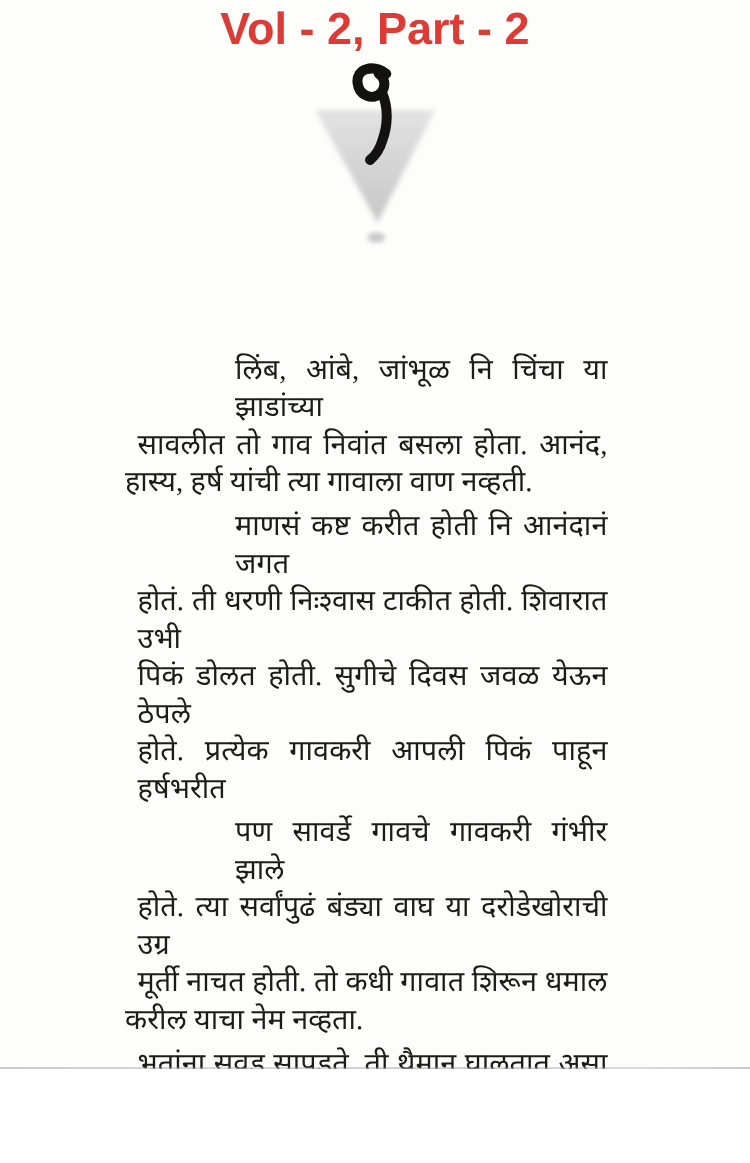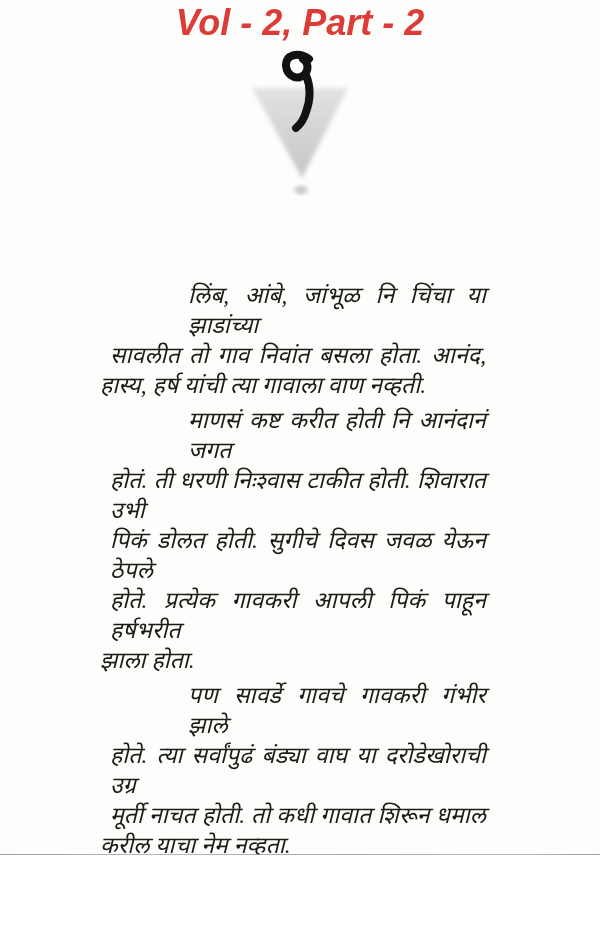--- a/index.html
+++ b/index.html
@@ -12,21 +12,20 @@
   body{
     width:600px;height:930px;
     background:#ffffff;
     font-family:"Liberation Serif","DejaVu Serif",serif;
   }
   .page{
     position:relative;width:600px;height:855px;
     background:var(--paper);
     color:var(--ink);
     overflow:hidden;
-    font-style:italic;
   }
   .title{
     position:absolute;top:3px;left:0;right:0;
     margin:0;text-align:center;
     font-family:"Liberation Sans","DejaVu Sans",sans-serif;
     font-weight:700;font-size:36px;line-height:1.1;
     color:var(--red);
   }
   .ornament{
     position:absolute;top:50px;left:50%;
@@ -84,21 +83,20 @@
       <div class="para">
         <div class="line indent just">लिंब, आंबे, जांभूळ नि चिंचा या झाडांच्या</div>
         <div class="line just">सावलीत तो गाव निवांत बसला होता. आनंद,</div>
         <div class="line">हास्य, हर्ष यांची त्या गावाला वाण नव्हती.</div>
       </div>
       <div class="para">
         <div class="line indent just">माणसं कष्ट करीत होती नि आनंदानं जगत</div>
         <div class="line just">होतं. ती धरणी निःश्वास टाकीत होती. शिवारात उभी</div>
         <div class="line just">पिकं डोलत होती. सुगीचे दिवस जवळ येऊन ठेपले</div>
         <div class="line just">होते. प्रत्येक गावकरी आपली पिकं पाहून हर्षभरीत</div>
-        <div class="line">झाला होता.</div>
       </div>
       <div class="para">
         <div class="line indent just">पण सावर्डे गावचे गावकरी गंभीर झाले</div>
         <div class="line just">होते. त्या सर्वांपुढं बंड्या वाघ या दरोडेखोराची उग्र</div>
         <div class="line just">मूर्ती नाचत होती. तो कधी गावात शिरून धमाल</div>
         <div class="line">करील याचा नेम नव्हता.</div>
       </div>
       <div class="para">
         <div class="line just">भुतांना सवड सापडते, ती थैमान घालतात असा</div>
       </div>

